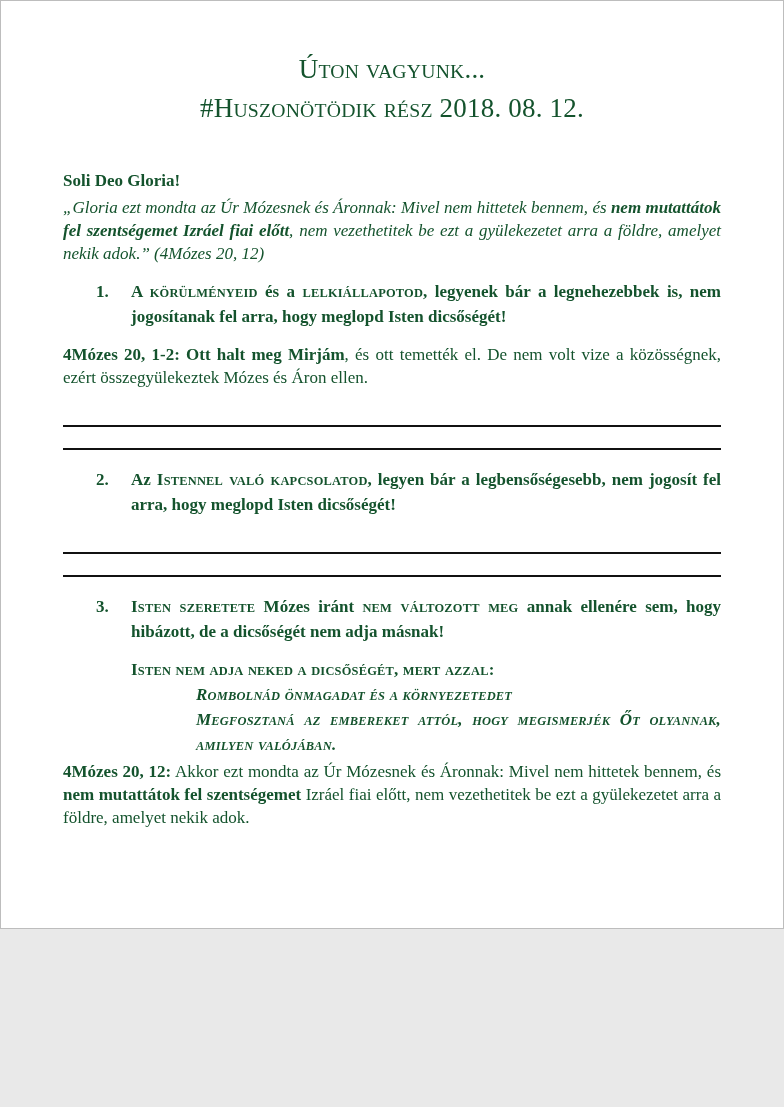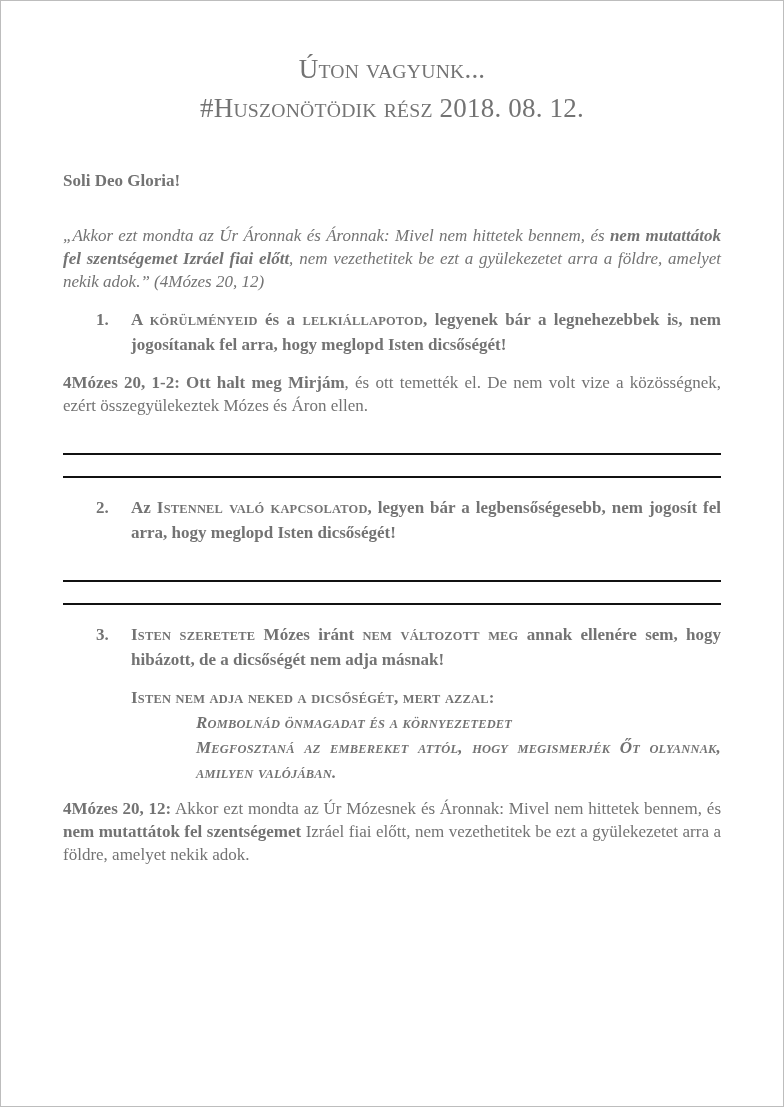--- a/index.html
+++ b/index.html
@@ -1,61 +1,61 @@
 <!DOCTYPE html>
 <html lang="hu"><head>
 <meta charset="utf-8">
 <style>
   html,body{margin:0;padding:0;background:#e9e9e9;}
   .page{
     position:relative;
-    width:784px;height:1107px;
+    width:784px;height:929px;
     margin:0 auto;
     background:#ffffff;
     border:1px solid #bdbdbd;
     box-sizing:border-box;
     overflow:hidden;
     font-family:"Liberation Serif","DejaVu Serif",serif;
-    color:#737373;
+    color:#14532d;
     font-size:17px;
     line-height:23px;
   }
   .content{padding:50px 62px 0 62px;}
   .doc-title{
     text-align:center;
     font-size:27px;
     line-height:37px;
     letter-spacing:0.5px;
     margin-bottom:40px;
   }
   .para{
     text-align:justify;
     margin:0 0 15px 0;
   }
-  .greeting{margin-bottom:32px;}
+  .greeting{margin-bottom:4px;}
   .list-item{
     display:flex;
     margin:0 0 15px 0;
   }
   .list-num{
     flex:0 0 35px;
     margin-left:33px;
     font-weight:bold;
   }
   .list-body{
     flex:1;
     text-align:justify;
     font-weight:bold;
   }
   .answer-group{margin:6px 0 18px 0;}
   .answer-line{
     height:21px;
     border-bottom:2px solid #111111;
   }
-  .sub-block{margin:0 0 11px 0;}
+  .sub-block{margin:0 0 2px 0;}
   .sub-head{margin-left:68px;}
   .sub-point{margin-left:133px;font-style:italic;}
   .sub-just{text-align:justify;}
   
   .rb{font-weight:bold;}
   .ri{font-style:italic;}
   .rc{letter-spacing:0.2px;}
   .smc{font-size:73%;}
 </style>
 </head>
@@ -64,21 +64,21 @@
 <div class="page">
   <div class="content">
 
     <div class="doc-title">
       <div><span class="rc">Ú<span class="smc">T</span><span class="smc">O</span><span class="smc">N</span> <span class="smc">V</span><span class="smc">A</span><span class="smc">G</span><span class="smc">Y</span><span class="smc">U</span><span class="smc">N</span><span class="smc">K</span>...</span></div>
       <div><span class="rc">#H<span class="smc">U</span><span class="smc">S</span><span class="smc">Z</span><span class="smc">O</span><span class="smc">N</span><span class="smc">Ö</span><span class="smc">T</span><span class="smc">Ö</span><span class="smc">D</span><span class="smc">I</span><span class="smc">K</span> <span class="smc">R</span><span class="smc">É</span><span class="smc">S</span><span class="smc">Z</span> 2018. 08. 12.</span></div>
     </div>
 
     <div class="para greeting"><span class="rb">Soli Deo Gloria!</span></div>
 
-    <div class="para"><span class="ri">„Akkor ezt mondta az Úr Áronnak és Áronnak: Mivel nem hittetek bennem, és </span><span class="rb ri">nem mutattátok fel szentségemet Izráel fiai előtt</span><span class="ri">, nem vezethetitek be ezt a gyülekezetet arra a földre, amelyet nekik adok.” (4Mózes 20, 12)</span></div>
+    <div class="para"><span class="ri">„Gloria ezt mondta az Úr Mózesnek és Áronnak: Mivel nem hittetek bennem, és </span><span class="rb ri">nem mutattátok fel szentségemet Izráel fiai előtt</span><span class="ri">, nem vezethetitek be ezt a gyülekezetet arra a földre, amelyet nekik adok.” (4Mózes 20, 12)</span></div>
 
     <div class="list-item">
       <span class="list-num">1.</span>
       <div class="list-body"><span class="rb">A </span><span class="rb rc"><span class="smc">K</span><span class="smc">Ö</span><span class="smc">R</span><span class="smc">Ü</span><span class="smc">L</span><span class="smc">M</span><span class="smc">É</span><span class="smc">N</span><span class="smc">Y</span><span class="smc">E</span><span class="smc">I</span><span class="smc">D</span></span><span class="rb"> és a </span><span class="rb rc"><span class="smc">L</span><span class="smc">E</span><span class="smc">L</span><span class="smc">K</span><span class="smc">I</span><span class="smc">Á</span><span class="smc">L</span><span class="smc">L</span><span class="smc">A</span><span class="smc">P</span><span class="smc">O</span><span class="smc">T</span><span class="smc">O</span><span class="smc">D</span></span><span class="rb">, legyenek bár a legnehezebbek is, nem jogosítanak fel arra, hogy meglopd Isten dicsőségét!</span></div>
     </div>
 
     <div class="para"><span class="rb">4Mózes 20, 1-2: Ott halt meg Mirjám</span><span class="">, és ott temették el. De nem volt vize a közösségnek, ezért összegyülekeztek Mózes és Áron ellen.</span></div>
 
 
     <div class="answer-group">

